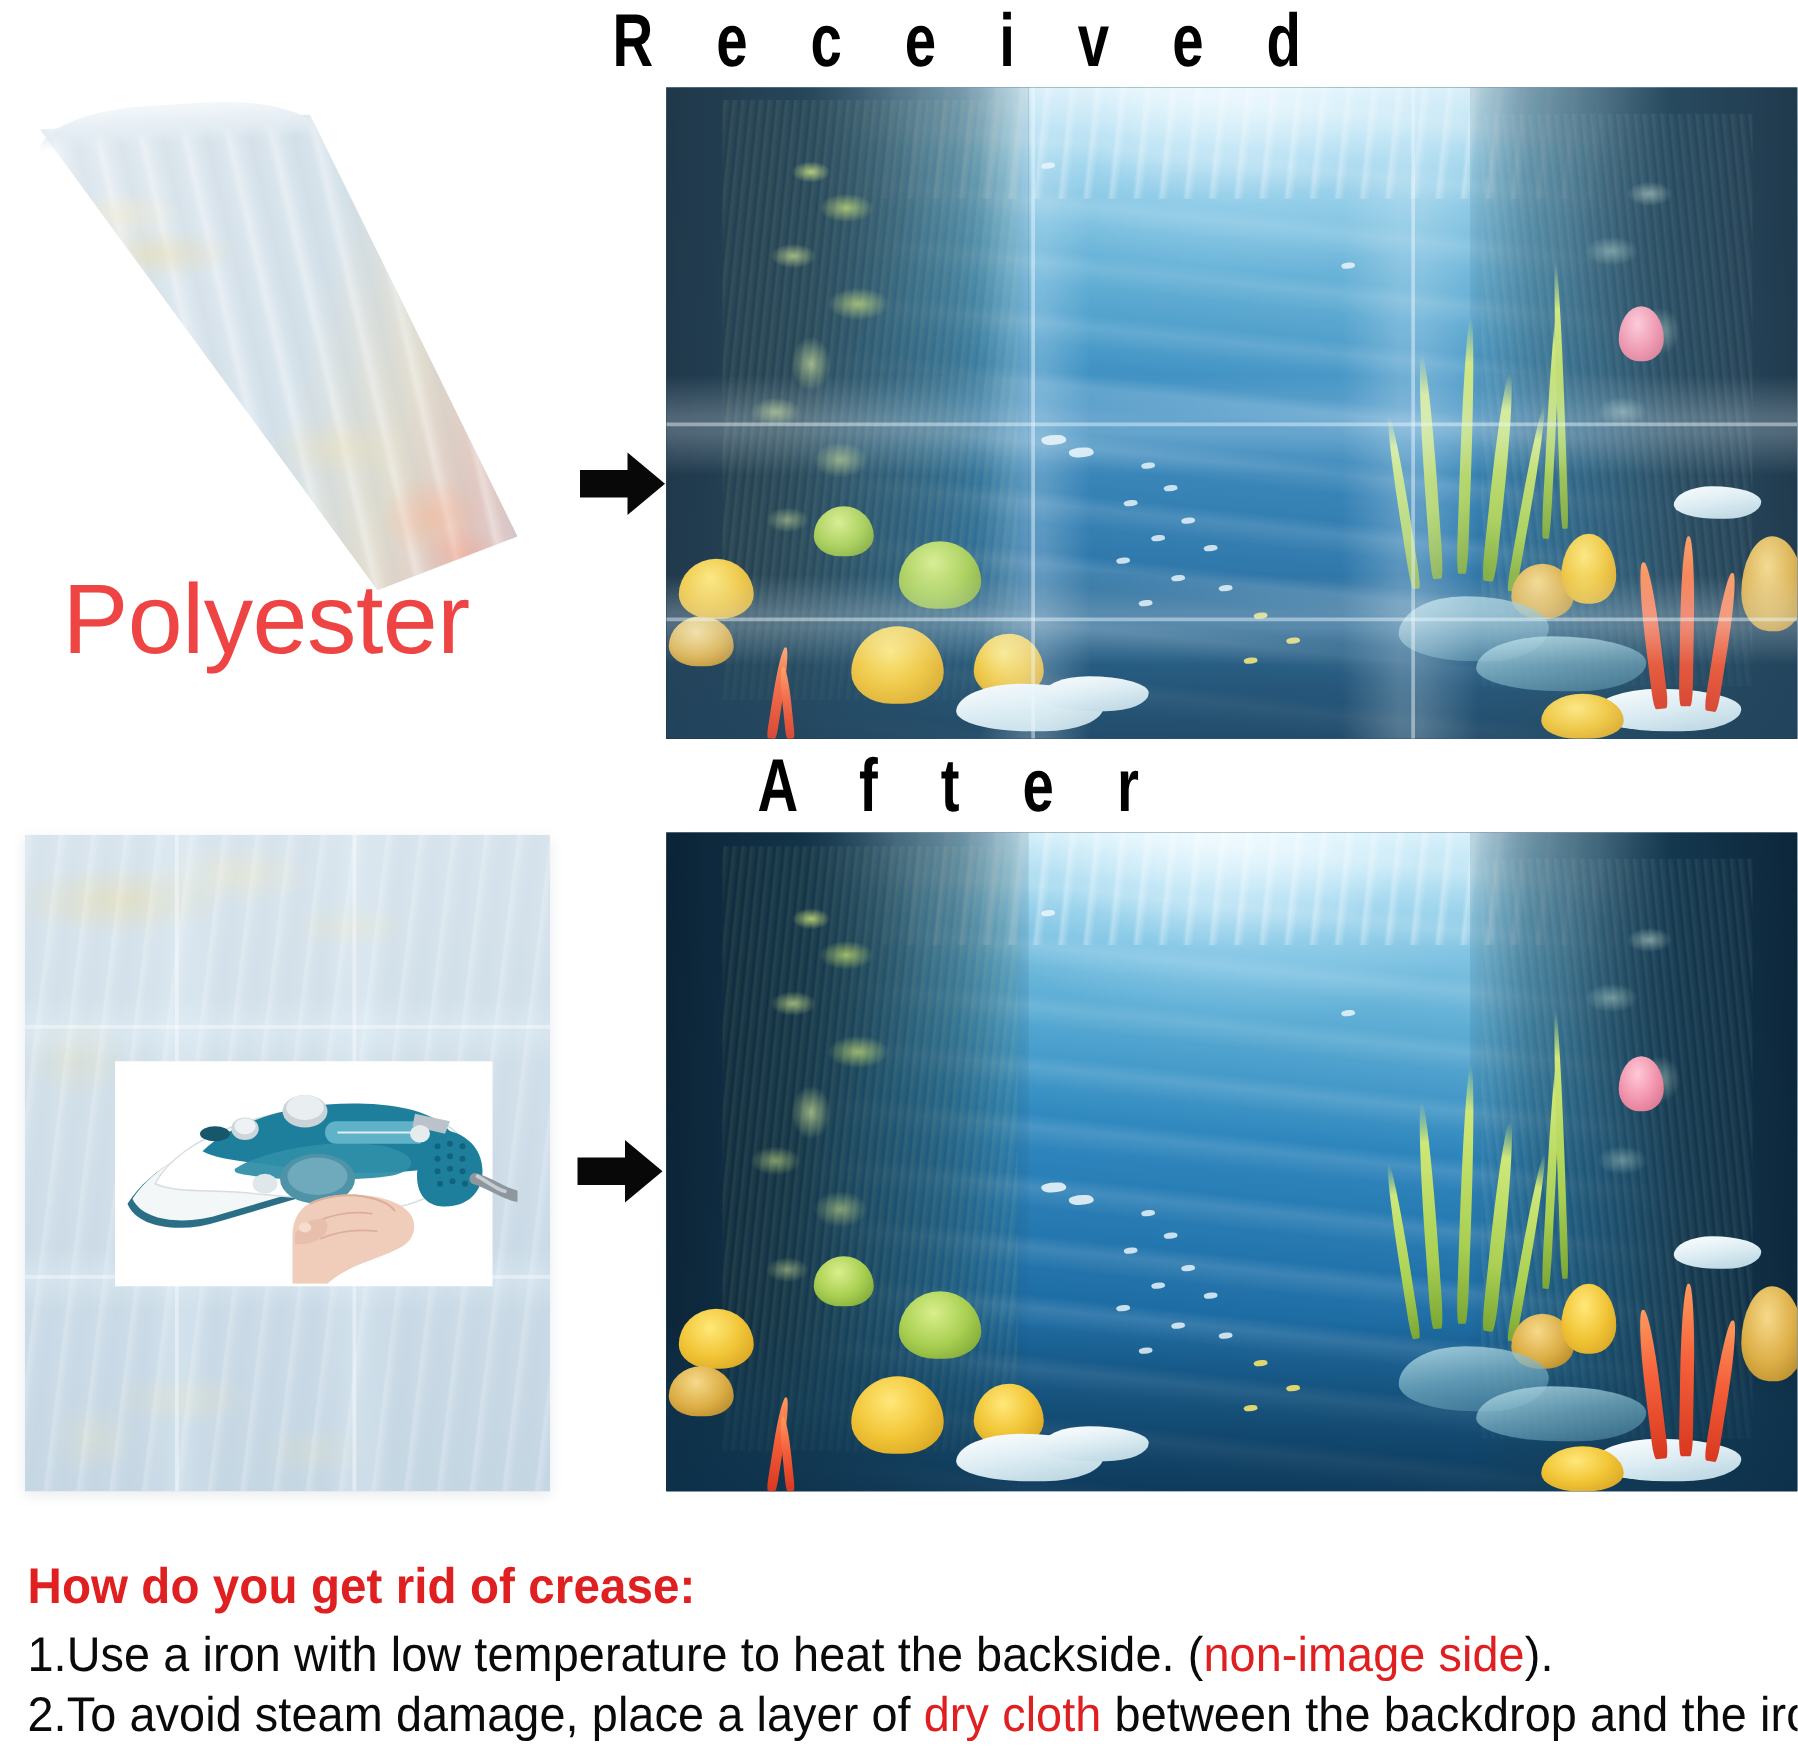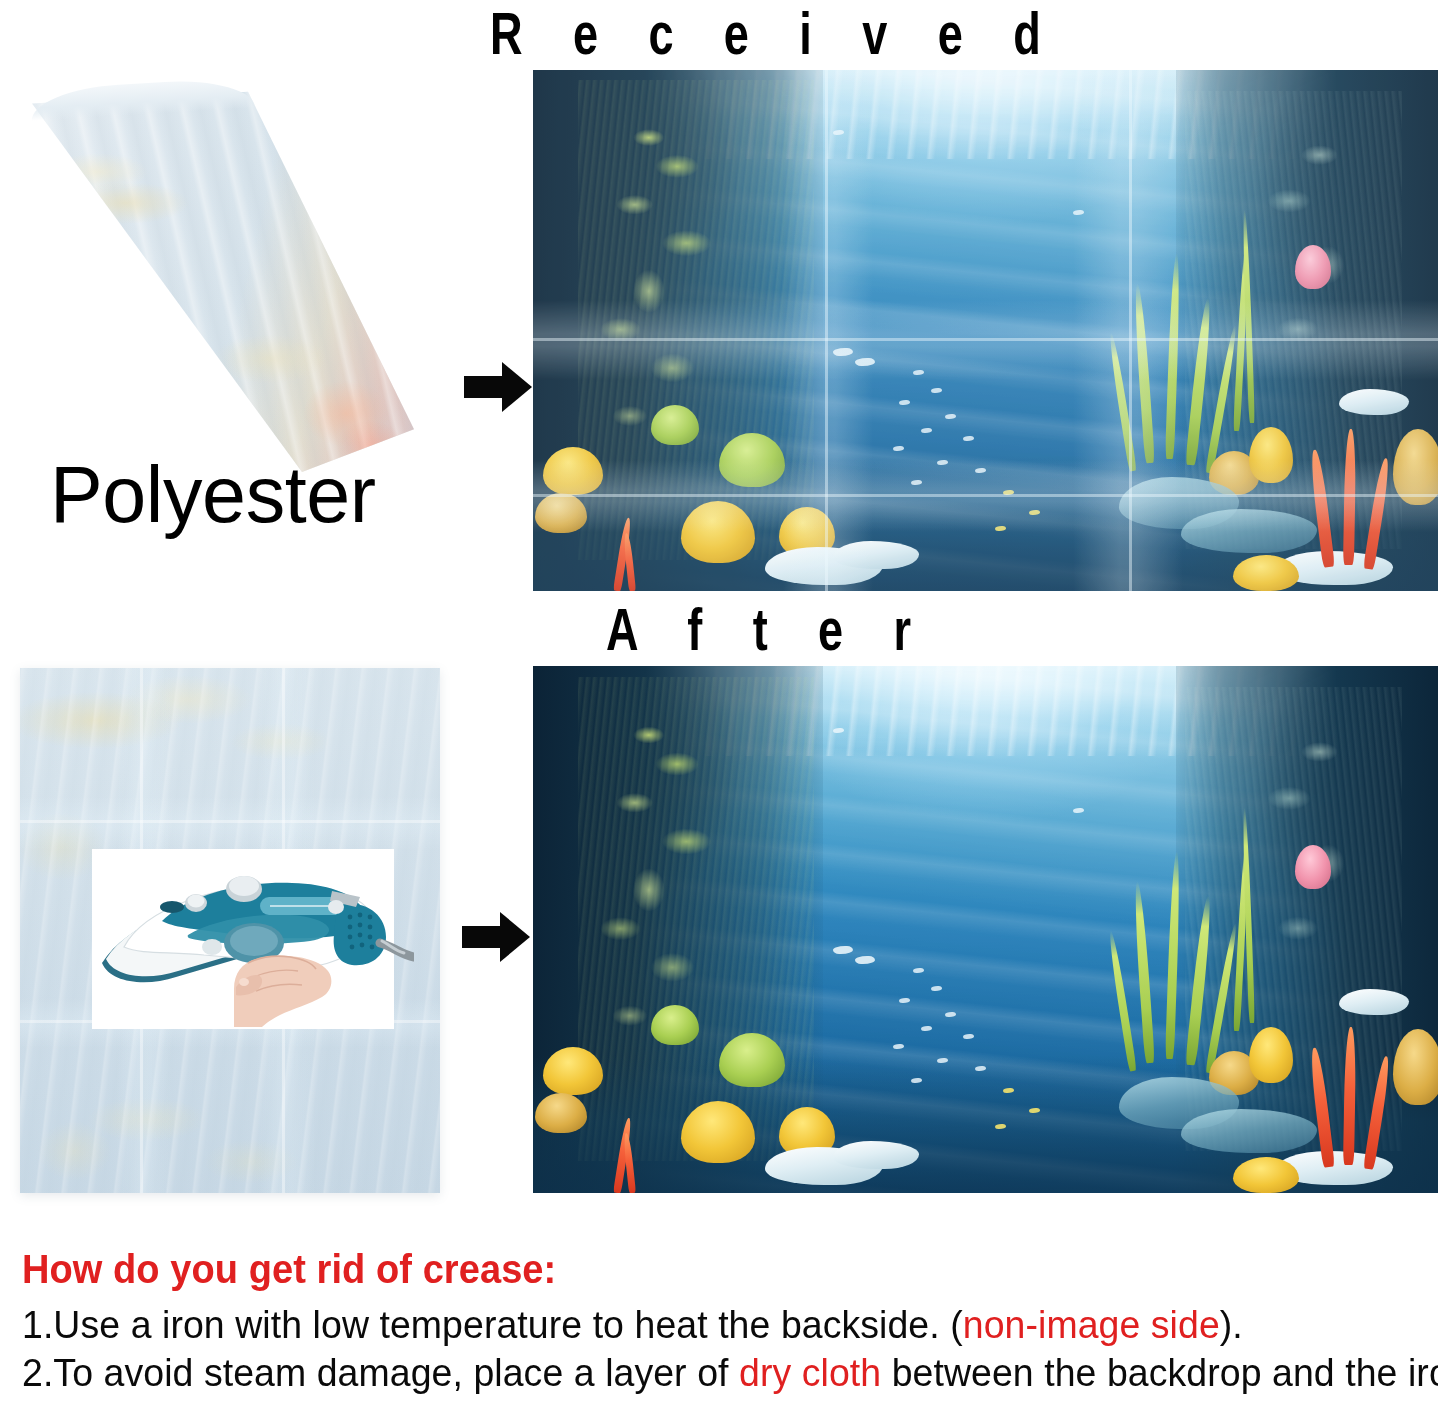--- a/index.html
+++ b/index.html
@@ -61,21 +61,21 @@
 
   
   #polyester-label {
     position: absolute;
     left: 50px;
     top: 455px;
     font-family: "Liberation Sans", sans-serif;
     font-weight: 400;
     font-size: 79px;
     line-height: 1;
-    color: #000000;
+    color: #ef4444;
     letter-spacing: -0.005em;
     z-index: 6;
   }
 
   
   #fabric-swatch {
     position: absolute;
     left: 18px;
     top: 86px;
     width: 400px;

